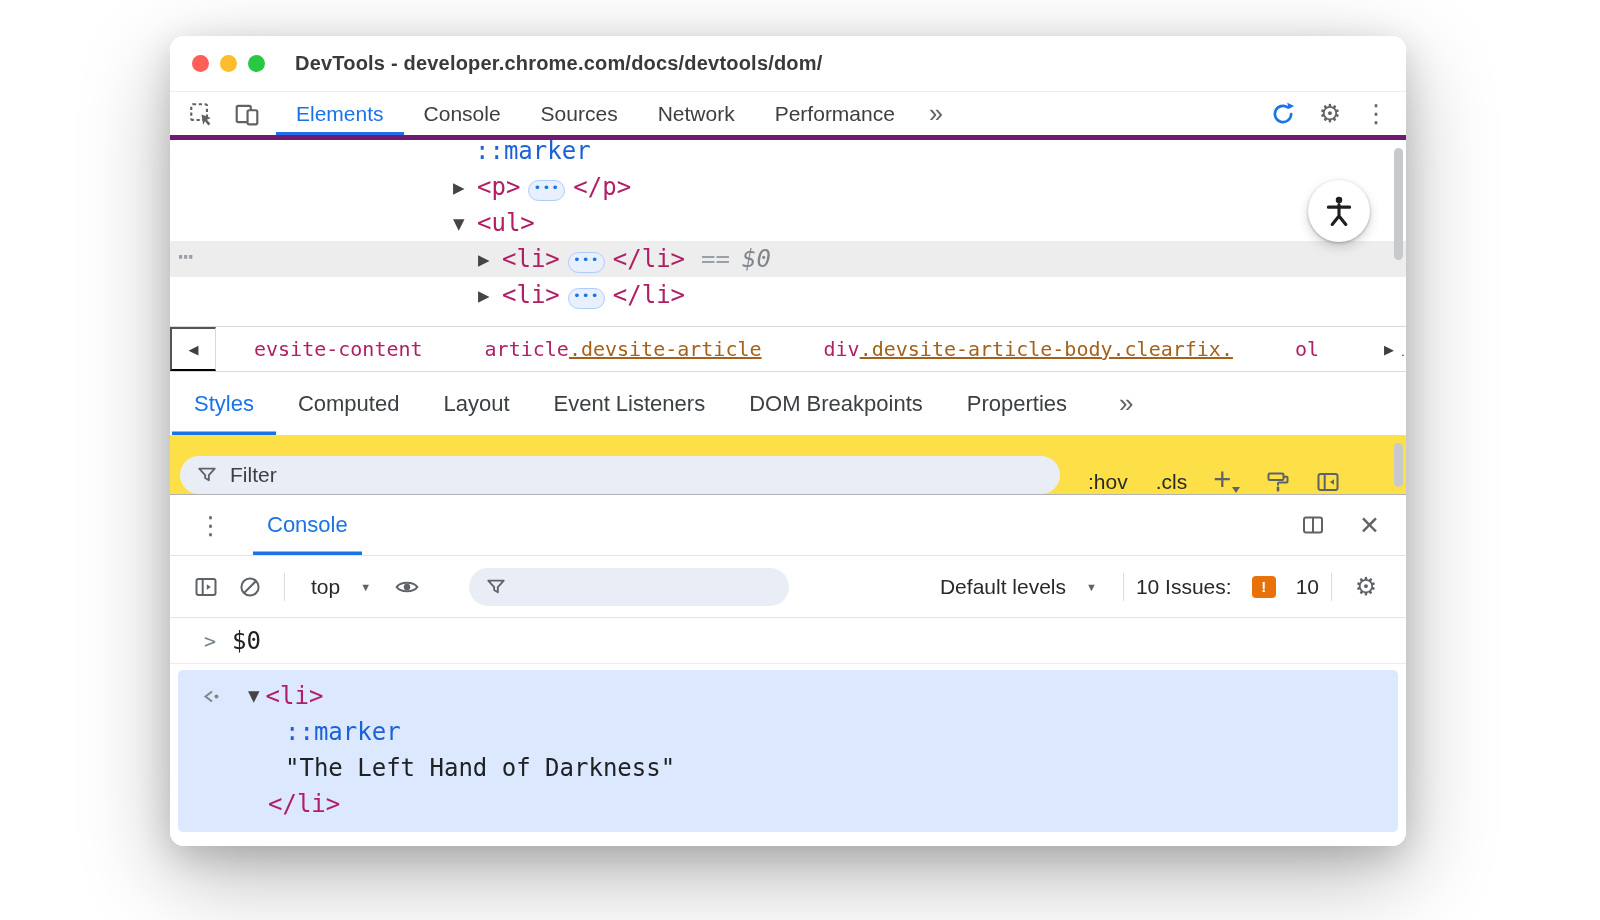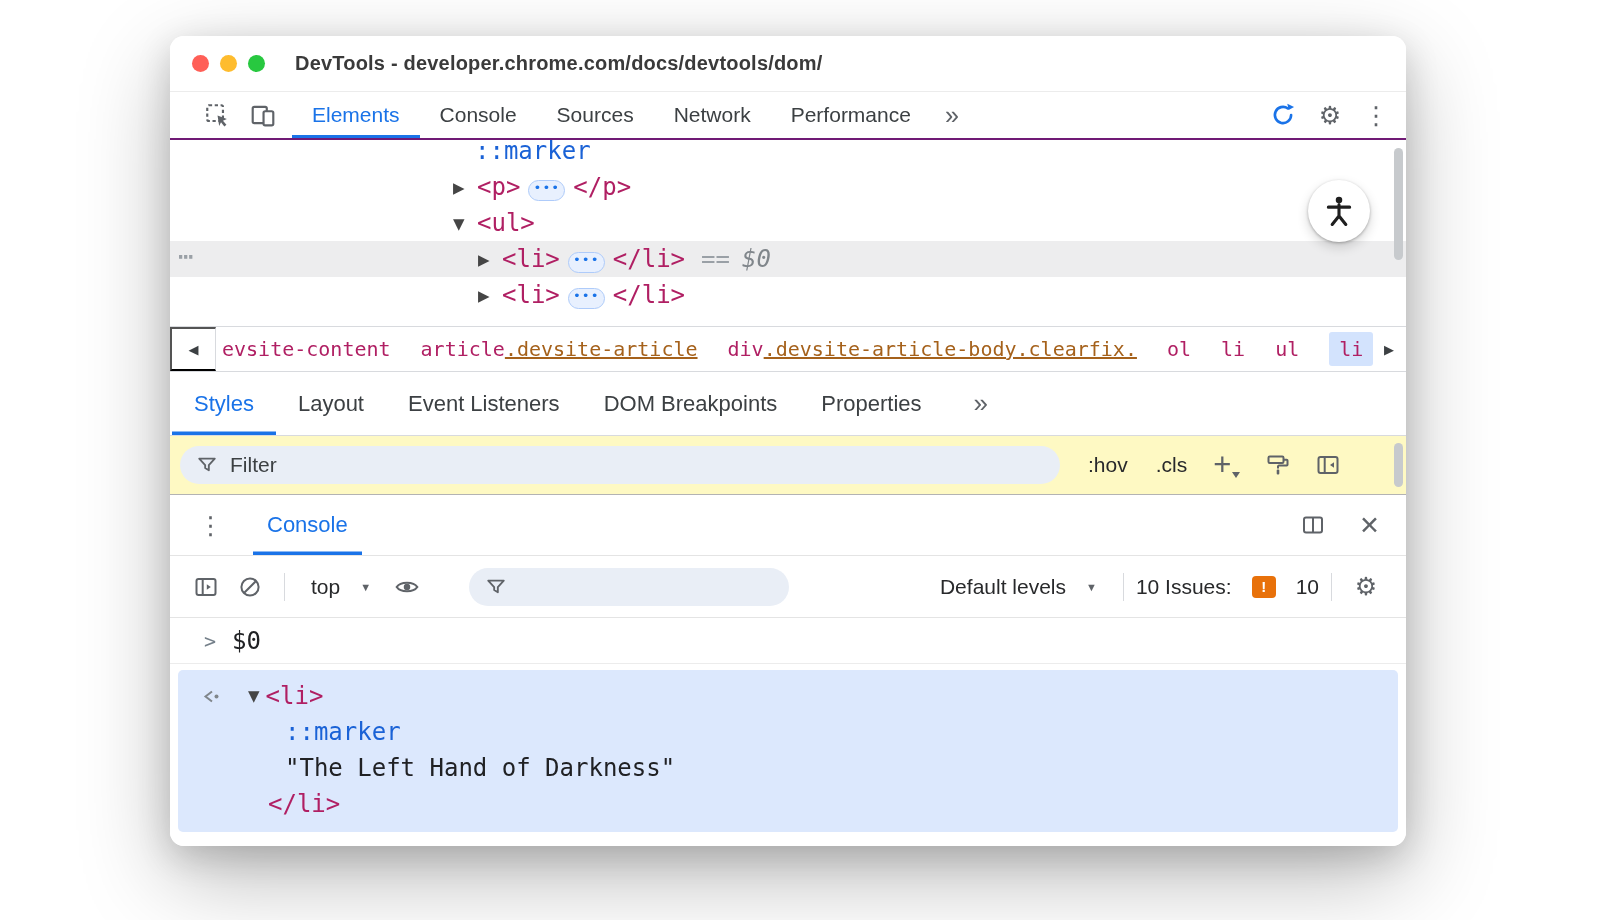--- a/index.html
+++ b/index.html
@@ -15,21 +15,21 @@
   
   .titlebar { flex:0 0 56px; display:flex; align-items:center; padding:0 22px;
     border-bottom:1px solid #ececec; background:#fff; }
   .traffic-lights { display:flex; gap:11px; }
   .tl { width:17px; height:17px; border-radius:50%; display:inline-block; border:none; cursor:pointer; }
   .tl.red{background:var(--traffic-red,#ff5f57);} .tl.yellow{background:var(--traffic-yellow,#febc2e);}
   .tl.green{background:var(--traffic-green,#28c840);}
   .window-title { margin-left:30px; font-size:20px; font-weight:700; color:#3a3a3a; letter-spacing:.2px; }
 
   
-  .toolbar { flex:0 0 48px; display:flex; align-items:stretch; border-bottom:2px solid #701a75; padding-left:24px; }
+  .toolbar { flex:0 0 48px; display:flex; align-items:stretch; border-bottom:5px solid #701a75; padding-left:8px; }
   .icon-btn { background:none; border:none; display:flex; align-items:center; justify-content:center;
     width:46px; color:var(--icon-gray,#5f6368); cursor:pointer; }
   .tabs { display:flex; align-items:stretch; margin-left:6px; }
   .tab { display:flex; align-items:center; padding:0 20px; font-size:21px; color:#3c4043; cursor:pointer; }
   .tab.selected { color:var(--accent,#1a73e8); box-shadow:inset 0 -3px 0 var(--accent,#1a73e8); }
   .more-chevrons { display:flex; align-items:center; padding:0 14px; color:var(--icon-gray,#5f6368);
     font-size:25px; cursor:pointer; }
   .toolbar-right { margin-left:auto; display:flex; align-items:center; gap:2px; padding-right:8px; }
   .glyph-btn { font-size:25px; color:var(--icon-gray,#5f6368); width:44px; text-align:center;
     background:none; border:none; cursor:pointer; line-height:1; }
@@ -63,39 +63,39 @@
 
   
   .crumbs { flex:0 0 46px; border-top:1px solid #d8dade; border-bottom:1px solid #d8dade;
     display:flex; align-items:stretch; position:relative;
     font-family:"DejaVu Sans Mono","Liberation Mono",monospace; font-size:20px; background:#fff; }
   .crumb-arrow-left { flex:0 0 46px; border-right:1px solid #d8dade; display:flex; align-items:center;
     justify-content:center; color:#3c4043; font-size:13px; cursor:pointer;
     font-family:"DejaVu Sans",sans-serif; background:none; }
   .crumb-list { display:flex; align-items:center; gap:30px; padding-left:6px; overflow:hidden;
     flex:1; white-space:nowrap; }
-  .crumb { cursor:pointer; flex:0 0 auto; }
+  .crumb { cursor:pointer; flex:0 0 auto;margin-left:32px; }
   .crumb .c-tag { color:var(--tag-pink,#b01f63); }
   .crumb .c-cls { color:var(--attr-orange,#a5611b);text-decoration:underline; }
   .crumb.selected { background:var(--crumb-selected-bg,#d3e3fd); padding:5px 10px; border-radius:3px; }
   .crumb-arrow-right { position:absolute; right:4px; top:1px; bottom:1px; display:flex; align-items:center;
     color:#3c4043; font-size:13px; padding:0 8px; cursor:pointer; background:#fff;
     font-family:"DejaVu Sans",sans-serif; border:none; }
 
   
   .styles-tabs { flex:0 0 64px; display:flex; align-items:stretch; border-bottom:1px solid #d8dade;
     padding-left:2px; background:#fff; }
   .s-tab { display:flex; align-items:center; padding:0 22px; font-size:22px; color:#3c4043; cursor:pointer; }
   .s-tab.selected { color:var(--accent,#1a73e8); box-shadow:inset 0 -3.5px 0 var(--accent,#1a73e8); }
   .s-more { display:flex; align-items:center; padding:0 20px; margin-left:10px;
     color:var(--icon-gray,#5f6368); font-size:26px; cursor:pointer; }
 
   
-  .filter-row { flex:0 0 58px; display:flex; align-items:center; padding:0 26px 0 10px; position:relative;
-    background:#fef9c3; }
+  .filter-row { flex:0 0 58px; display:flex; align-items:flex-end; padding:0 26px 0 10px; position:relative;
+    background:#fde047; }
   .field-pill { height:38px; border-radius:19px; background:var(--field-bg,#e9eef6);
     display:flex; align-items:center; padding:0 16px; gap:12px; color:#3c4043; }
   .styles-filter { flex:1; max-width:880px; }
   .field-pill input { border:none; background:transparent; outline:none; font-size:21px; color:#202124;
     flex:1; min-width:0; font-family:inherit; }
   .field-pill input::placeholder { color:#3c4043; opacity:1; }
   .hov-cls { font-size:21px; color:#28292b; margin-left:28px; cursor:pointer; background:none; border:none;
     font-family:inherit; }
   .plus-btn { display:flex; align-items:flex-start; margin-left:26px; cursor:pointer;
     color:var(--icon-gray,#5f6368); background:none; border:none; }
@@ -241,20 +241,21 @@
         <div class="crumb"><span class="c-tag">ol</span></div>
         <div class="crumb"><span class="c-tag">li</span></div>
         <div class="crumb"><span class="c-tag">ul</span></div>
         <div class="crumb selected"><span class="c-tag">li</span></div>
       </div>
       <button class="crumb-arrow-right">▶</button>
     </div>
 
     <div class="styles-tabs">
       <div class="s-tab selected">Styles</div>
+      <div class="s-tab">Computed</div>
       <div class="s-tab">Layout</div>
       <div class="s-tab">Event Listeners</div>
       <div class="s-tab">DOM Breakpoints</div>
       <div class="s-tab">Properties</div>
       <div class="s-more">»</div>
     </div>
 
     <div class="filter-row">
       <div class="field-pill styles-filter">
         <svg width="22" height="22" viewBox="0 0 24 24" style="color:#5f6368">

